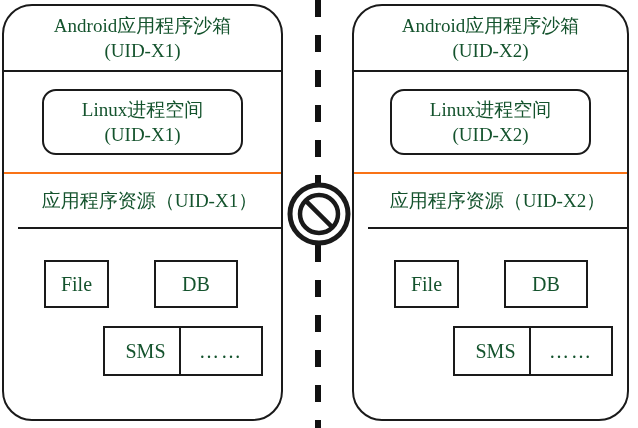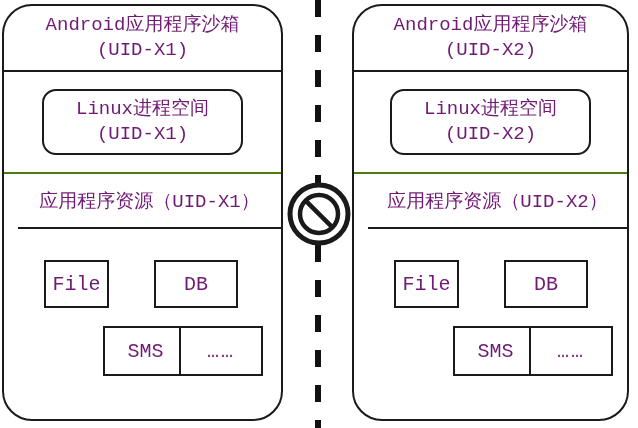--- a/index.html
+++ b/index.html
@@ -1,22 +1,22 @@
 <!DOCTYPE html>
 <html><head>
 <meta charset="utf-8">
 <style>
   html, body { margin: 0; padding: 0; background: #ffffff; }
   .stage {
     position: relative;
     width: 638px;
     height: 428px;
     background: #ffffff;
-    font-family: Liberation Mono, monospace;
-    color: #701a75;
+    font-family: Liberation Serif, serif;
+    color: #14532d;
     overflow: hidden;
   }
   .sandbox {
     position: absolute;
     top: 4px;
     height: 417px;
     border: 2px solid #1a1a1a;
     border-radius: 30px;
     background: #ffffff;
     box-sizing: border-box;
@@ -25,21 +25,21 @@
   .sandbox.right { left: 352px; width: 277px; }
 
   .sb-title {
     position: absolute; top: 0; left: 0; right: 0; height: 64px;
     border-bottom: 2px solid #1a1a1a;
     display: flex; flex-direction: column; justify-content: center; align-items: center;
     font-size: 19px; line-height: 25px; text-align: center;
   }
   .sb-process {
     position: absolute; top: 66px; left: 0; right: 0; height: 100px;
-    border-bottom: 2px solid #4d7c0f;
+    border-bottom: 2px solid #f97316;
     display: flex; justify-content: center; align-items: center;
   }
   .process-box {
     width: 201px; height: 66px;
     border: 2px solid #1a1a1a; border-radius: 14px;
     box-sizing: border-box; background: #ffffff;
     display: flex; flex-direction: column; justify-content: center; align-items: center;
     font-size: 19px; line-height: 25px; text-align: center;
   }
   .sb-resources {

